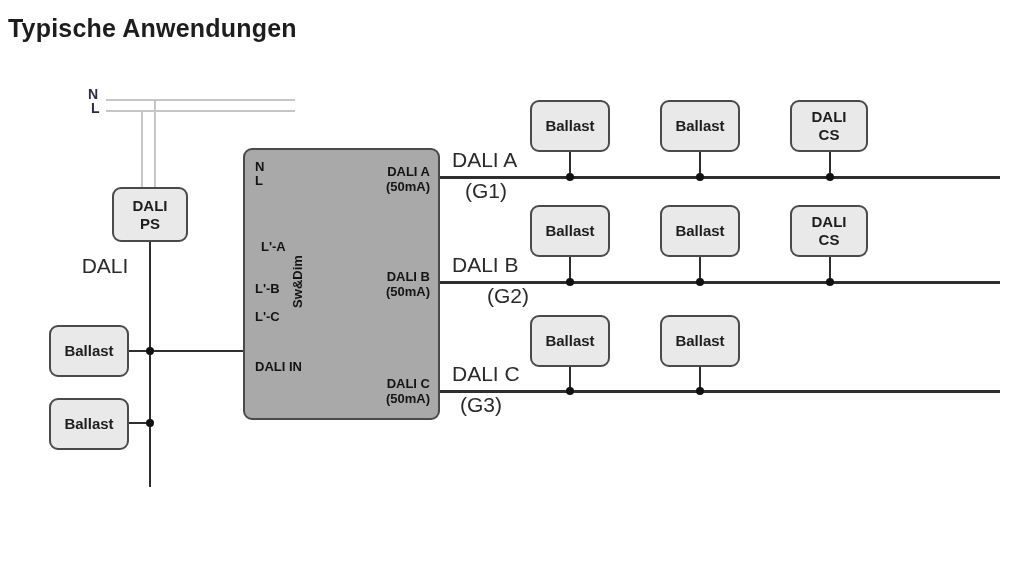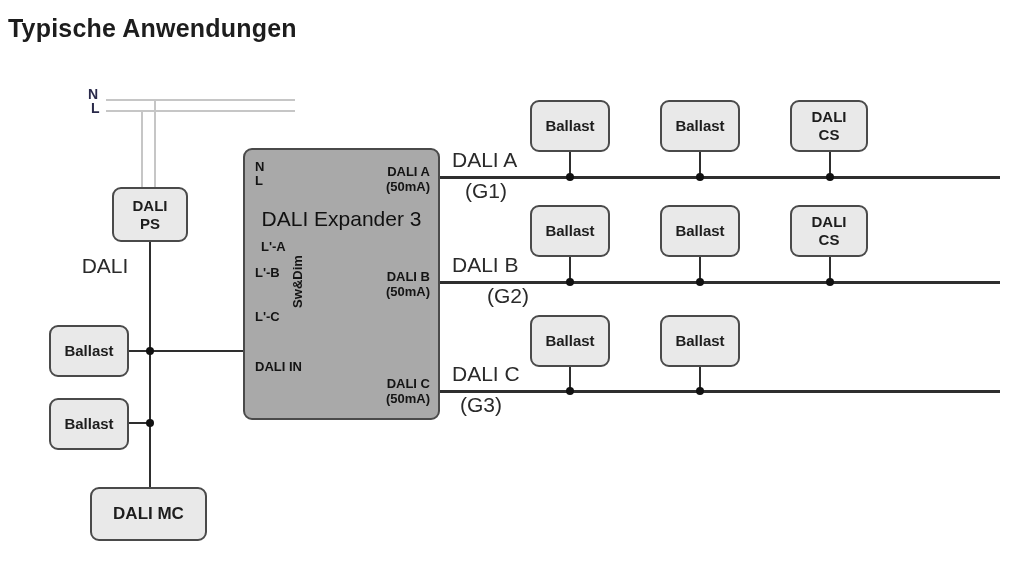--- a/index.html
+++ b/index.html
@@ -58,30 +58,26 @@
     <span style="display:block;">DALI</span>
   </div>
 
   <div class="box" style="left:49px;top:325px;width:80px;height:52px;">
     <span>Ballast</span>
   </div>
   <div class="box" style="left:49px;top:398px;width:80px;height:52px;">
     <span>Ballast</span>
   </div>
 
-  <div class="box" style="left:90px;top:487px;width:117px;height:54px;font-size:17px;">
-    <span>DALI MC</span>
-  </div>
 
   <div class="expander">
     <div class="xp" style="left:10px;top:10px;">N</div>
     <div class="xp" style="left:10px;top:24px;">L</div>
-    <div class="xp-title">DALI Expander 3</div>
     <div class="xp" style="left:16px;top:90px;">L'-A</div>
-    <div class="xp" style="left:10px;top:116px;">L'-B</div>
+    <div class="xp" style="left:10px;top:132px;">L'-B</div>
     <div class="xp" style="left:10px;top:160px;">L'-C</div>
     <div class="rot">Sw&amp;Dim</div>
     <div class="xp" style="left:10px;top:210px;">DALI IN</div>
     <div class="xp-out" style="top:15px;">
       <span>DALI A</span>
       <span>(50mA)</span>
     </div>
     <div class="xp-out" style="top:120px;">
       <span>DALI B</span>
       <span>(50mA)</span>

